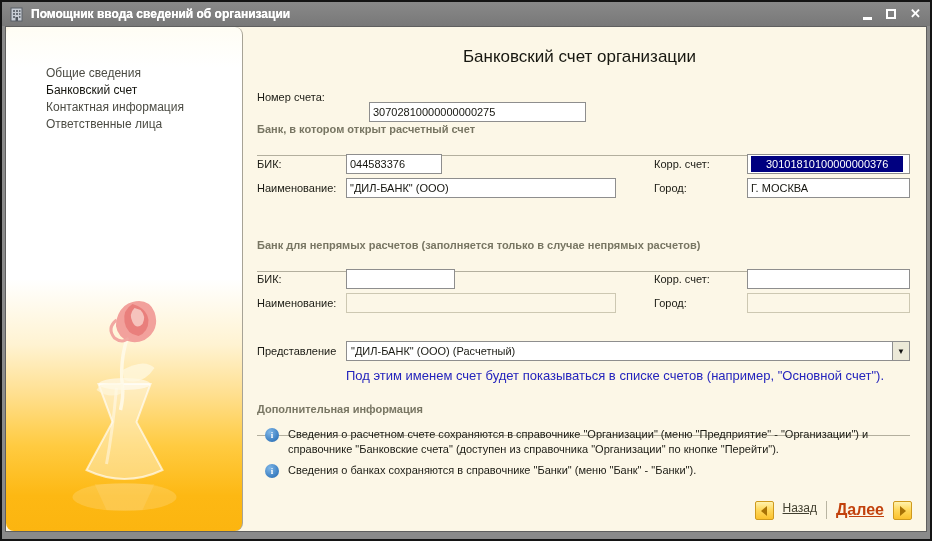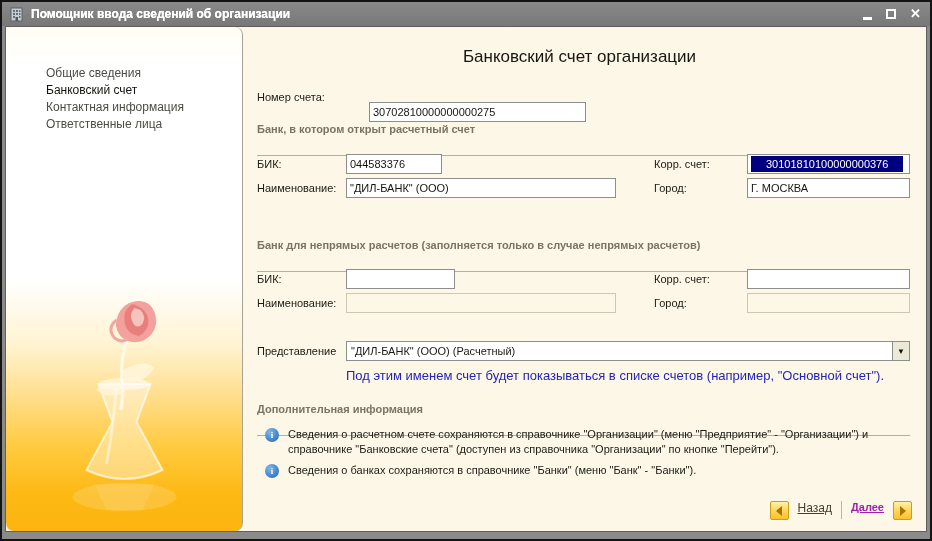--- a/index.html
+++ b/index.html
@@ -115,21 +115,21 @@
     width: 19px; height: 19px; border: 1px solid #cf9a1d; border-radius: 2px;
     background: linear-gradient(180deg,#fff2ad 0%,#ffd95e 45%,#fbc12d 100%);
     display: flex; align-items: center; justify-content: center; cursor: pointer;
   }
   .tri { width: 0; height: 0; }
   .tri-left  { border-top: 5px solid transparent; border-bottom: 5px solid transparent; border-right: 6px solid #a87205; }
   .tri-right { border-top: 5px solid transparent; border-bottom: 5px solid transparent; border-left: 6px solid #a87205; }
   .nav-link {
     font-size: 12px; color: #413f2f; text-decoration: underline; cursor: pointer;
   }
-  .nav-link.bold { font-weight: bold; color: #a21caf; font-size: 11px; }
+  .nav-link.bold { font-weight: bold; color: #c2410c; font-size: 16px; }
   .nav-divider { width: 1px; height: 18px; background: #b9b5a2; }
 </style>
 </head>
 <body>
 
 <div class="window">
 
   <div class="titlebar">
     <svg class="app-icon" viewBox="0 0 15 15">
       <rect x="2" y="1" width="11" height="13" fill="#c7ccd4" stroke="#5a6068" stroke-width="1"></rect>

